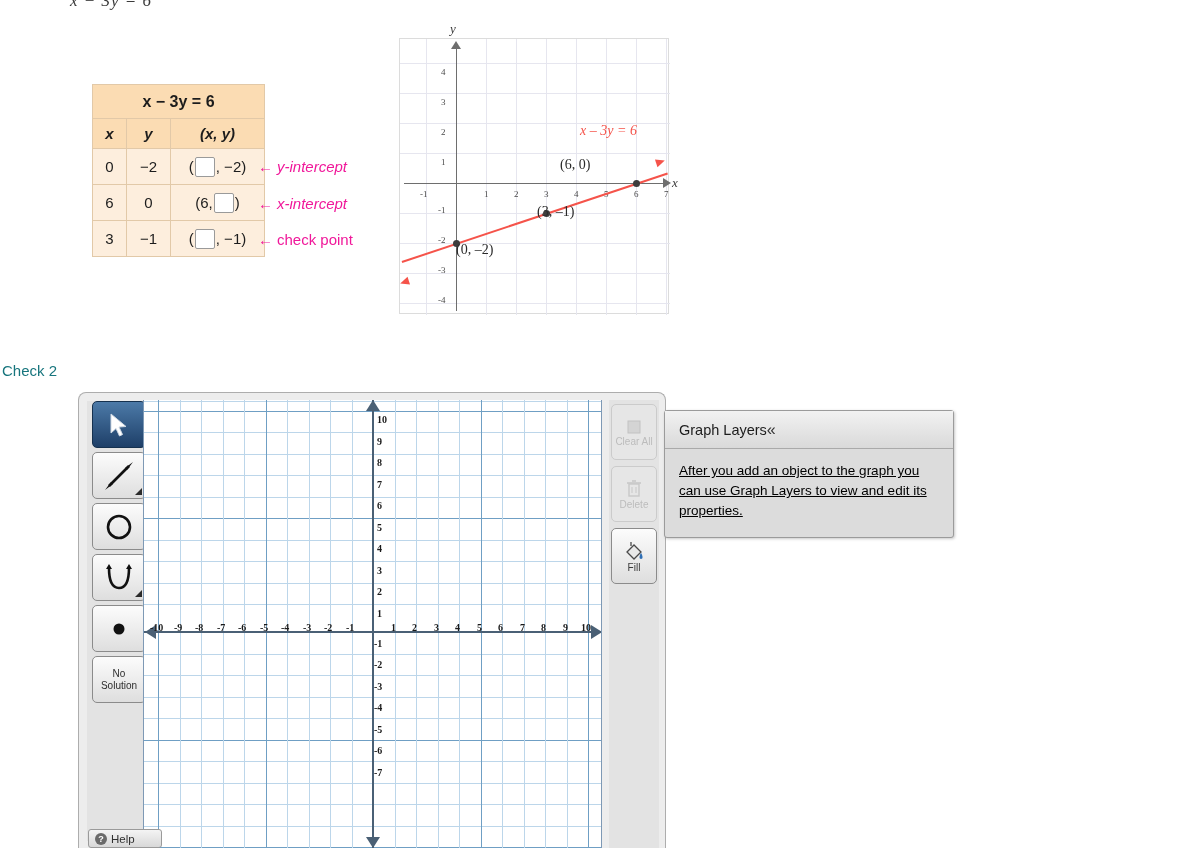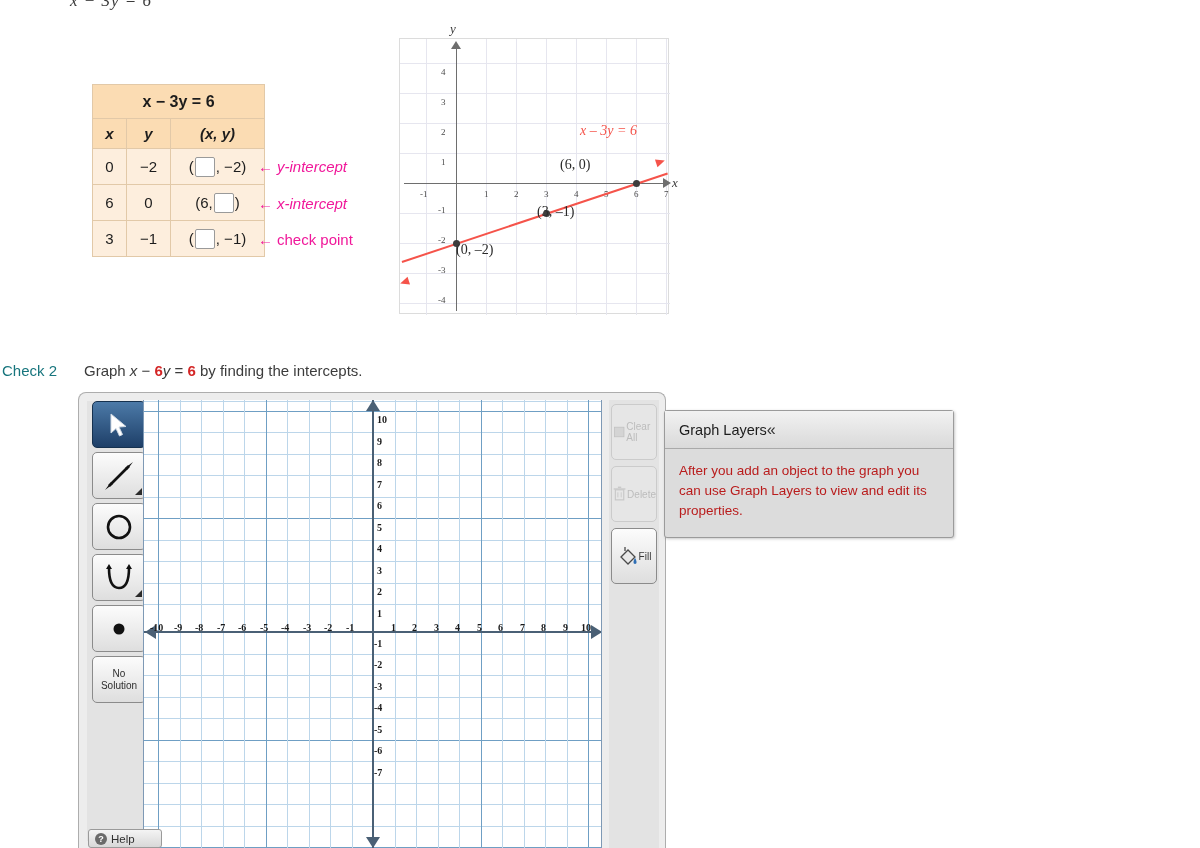--- a/index.html
+++ b/index.html
@@ -185,21 +185,21 @@
   
   .actions {
     position: absolute; left: 609px; top: 400px;
     width: 50px; height: 448px;
     background: #e3e3e3;
   }
   .act-btn {
     width: 46px; height: 56px; margin: 4px auto 6px auto;
     border: 1px solid #8b8b8b; border-radius: 5px;
     background: linear-gradient(#fcfcfc, #dedede);
-    display: flex; flex-direction: row; align-items: center; justify-content: center;
+    display: flex; flex-direction: column; align-items: center; justify-content: center;
     font-size: 10px; color: #3a3a3a; cursor: pointer;
   }
   .act-btn.dis {
     border-color: #cbcbcb; background: #e6e6e6; color: #bcbcbc;
   }
 
   
   .layers {
     position: absolute; left: 664px; top: 410px;
     width: 290px; height: 128px;
@@ -210,21 +210,21 @@
   }
   .layers-hd {
     height: 38px; background: linear-gradient(#f2f2f2, #d9d9d9);
     border-bottom: 1px solid #a9a9a9;
     display: flex; align-items: center; justify-content: flex-start;
     padding: 0 14px;
     font-size: 14.5px; font-weight: normal; color: #1c1c1c;
   }
   .layers-hd .chev { font-size: 16px; color: #333; cursor: pointer; }
   .layers-body {
-    padding: 12px 14px; font-size: 13.5px; color: #b91c1c; line-height: 20px;
+    padding: 12px 14px; font-size: 13.5px; color: #000000; line-height: 20px; text-decoration: underline;
   }
 
   
   .bluebar {
     position: absolute; left: 0; top: 785px;
     width: 1200px; height: 44px;
     background: #0d6198;
     display: flex; align-items: center;
     color: #ffffff; font-size: 16px;
     padding-left: 0;
@@ -347,21 +347,20 @@
     <div class="fig-dot" style="left:142.5px;top:170.5px"></div>
     <div class="fig-dot" style="left:232.5px;top:140.5px"></div>
 
     <div class="fig-eq" style="left:180px;top:84px">x – 3y = 6</div>
     <div class="fig-pt" style="left:160px;top:118px">(6, 0)</div>
     <div class="fig-pt" style="left:137px;top:165px">(3, –1)</div>
     <div class="fig-pt" style="left:56px;top:203px">(0, –2)</div>
   </div>
 
   <div class="check-label">Check 2</div>
-  <div class="check-text"><span>Graph </span><i>x</i><span> − </span><span class="red">6</span><i>y</i><span> = </span><span class="red">6</span><span> by finding the intercepts.</span></div>
 
   <div class="grapher">
     <div class="toolstrip">
 
       <div class="tool-btn sel">
         <svg width="22" height="26" viewBox="0 0 22 26">
           <path d="M3 2 L3 21 L8 16.5 L11.5 24 L14.5 22.5 L11 15 L18 14.5 Z" fill="#ffffff" stroke="#cfd9e4" stroke-width="1"></path>
         </svg>
       </div>
 

